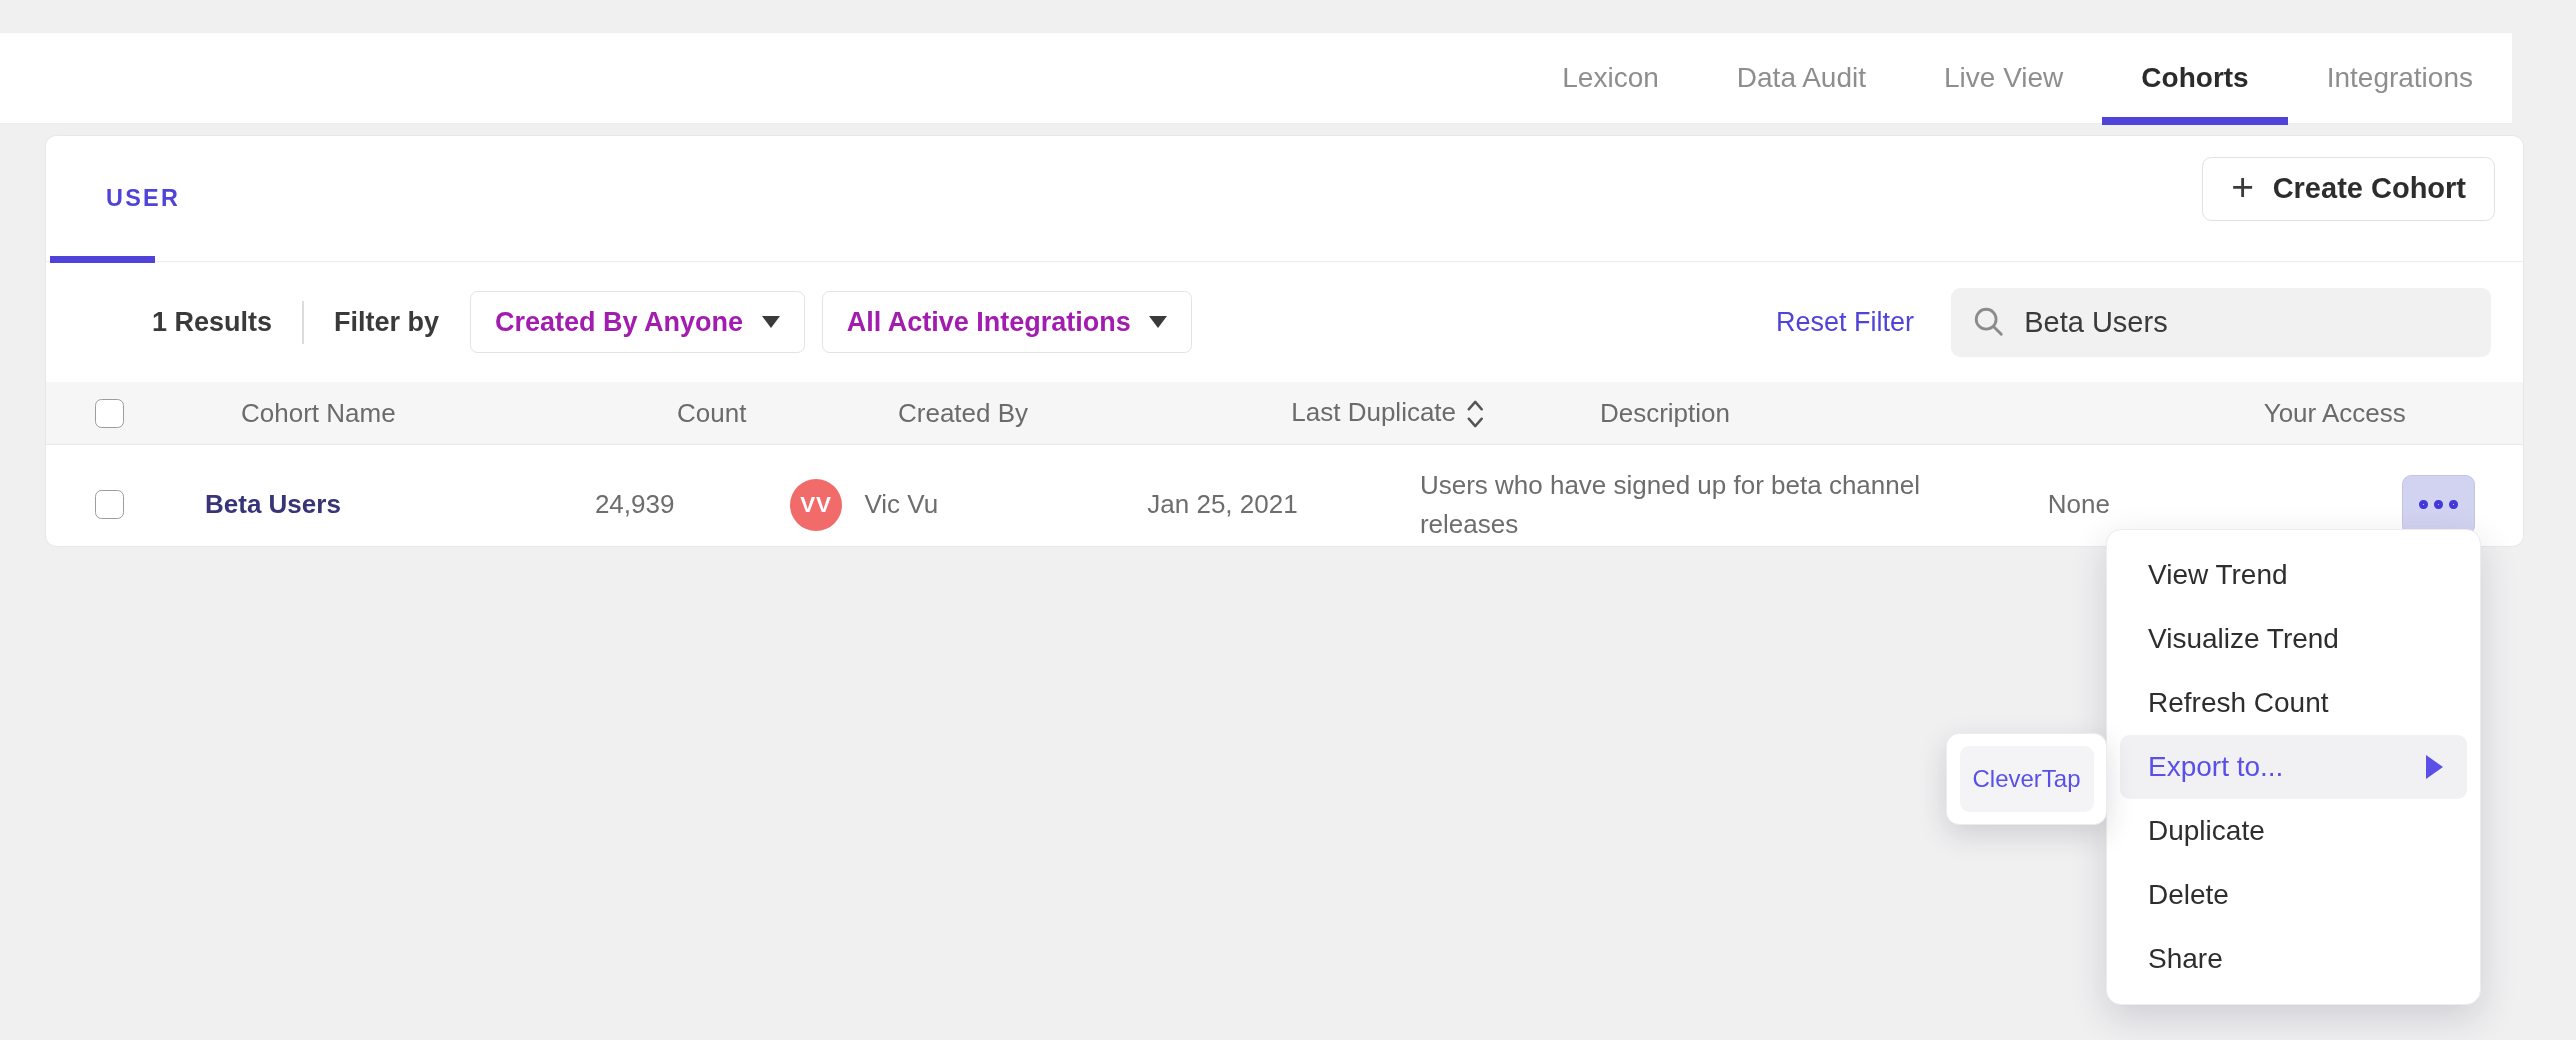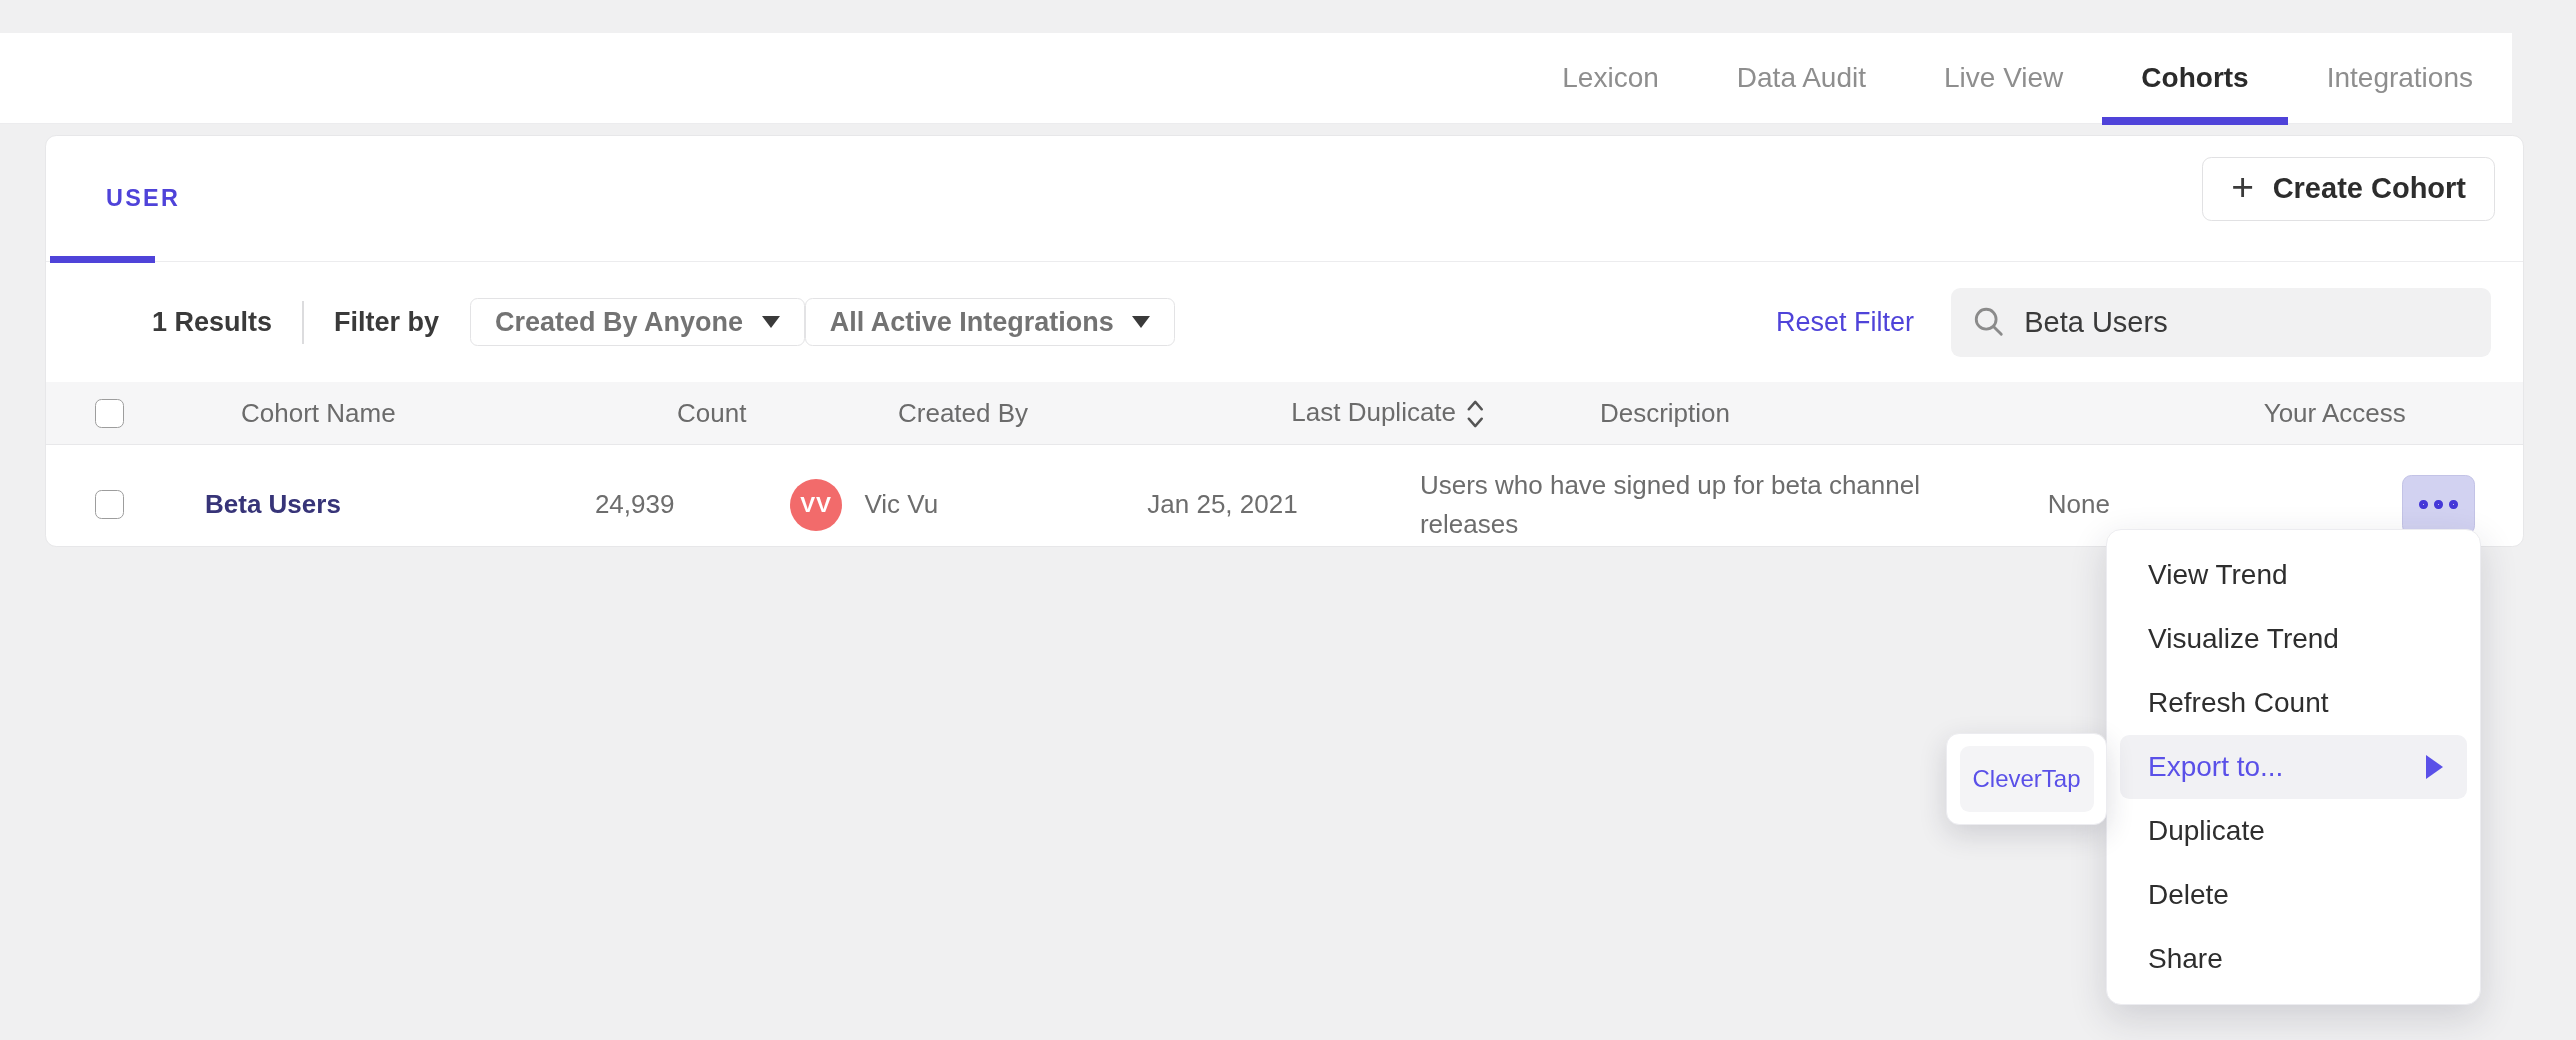--- a/index.html
+++ b/index.html
@@ -58,25 +58,25 @@
 
   
   .filter-bar {
     height: 120px; display: flex; align-items: center;
     padding-left: 106px; padding-right: 32px;
   }
   .results-count { font-size: 27px; font-weight: 600; color: #3a3a3a; }
   .v-divider { width: 1.9px; height: 43px; background: #dcdcde; margin: 0 30px; }
   .filter-by { font-size: 27px; font-weight: 600; color: #3a3a3a; margin-right: 31px; }
   .dropdown {
-    display: flex; align-items: center; gap: 18.7px; height: 48px;
+    display: flex; align-items: center; gap: 18.7px; height: 62px;
     padding: 0 24px; border: 1.9px solid #e3e3e5; border-radius: 7.5px;
-    background: #fff; font-size: 27px; font-weight: 600; color: #737373; cursor: pointer;
-  }
-  .dropdown + .dropdown { }
+    background: #fff; font-size: 27px; font-weight: 600; color: #a21caf; cursor: pointer;
+  }
+  .dropdown + .dropdown { margin-left: 17px; }
   .caret-down {
     width: 0; height: 0; border-left: 9.3px solid transparent;
     border-right: 9.3px solid transparent; border-top: 12px solid #3a3a3a;
   }
   .filter-spacer { flex: 1; }
   .reset-filter { font-size: 27px; color: #4f43d9; cursor: pointer; margin-right: 37px; text-align: center; }
   .search-box {
     width: 540px; height: 69px; background: #f1f1f2; border-radius: 9.3px;
     display: flex; align-items: center; padding-left: 20.5px; gap: 18.7px;
   }

